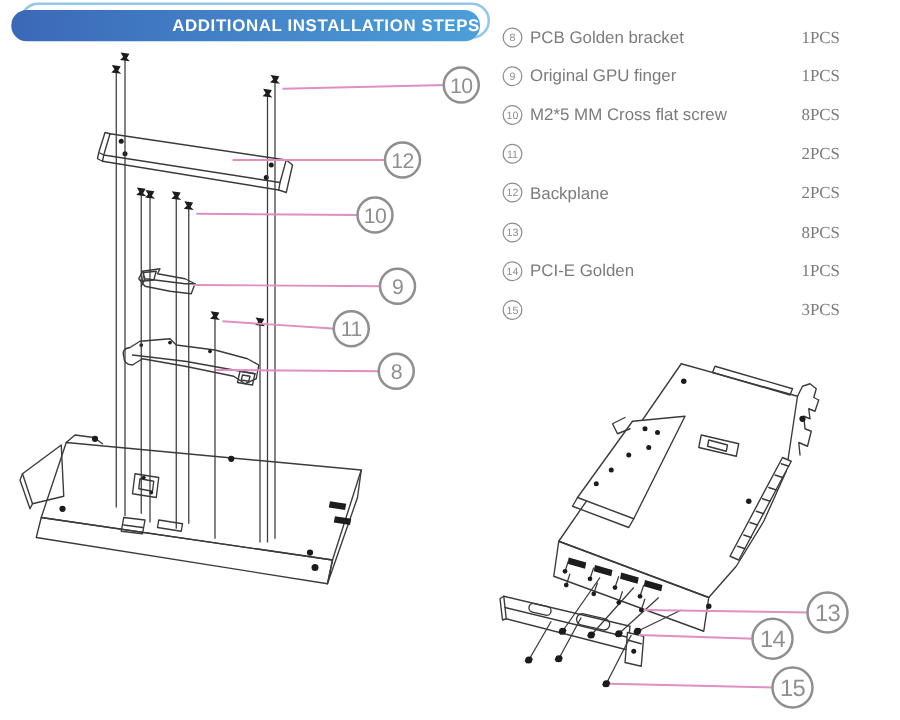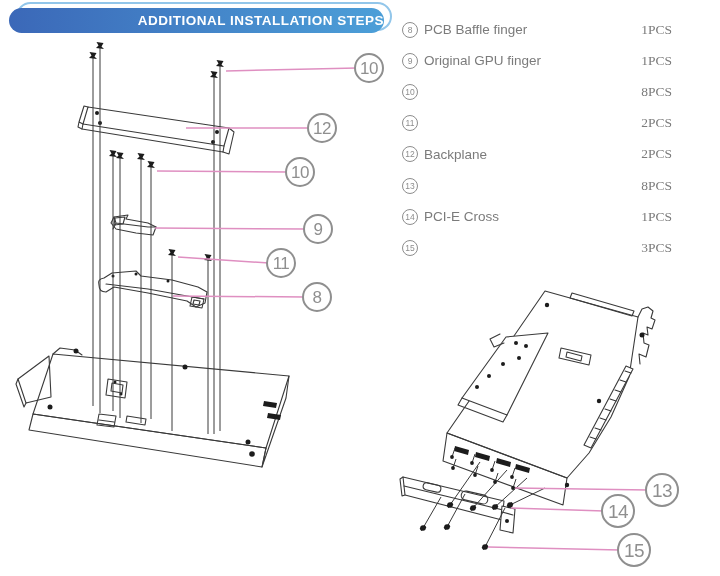--- a/index.html
+++ b/index.html
@@ -33,48 +33,49 @@
 <div class="stage">
 
   <div>
     <div class="banner-outline"></div>
     <div class="banner">ADDITIONAL INSTALLATION STEPS</div>
   </div>
 
   <div id="parts-list" class="parts-list">
       <div class="plrow">
         <span class="badge">8</span>
-        <span class="pname">PCB Baffle finger</span>
+        <span class="pname">PCB Golden bracket</span>
         <span class="pqty">1PCS</span>
       </div>
       <div class="plrow">
         <span class="badge">9</span>
         <span class="pname">Original GPU finger</span>
         <span class="pqty">1PCS</span>
       </div>
       <div class="plrow">
         <span class="badge">10</span>
+        <span class="pname">M2*5 MM Cross flat screw</span>
         <span class="pqty">8PCS</span>
       </div>
       <div class="plrow">
         <span class="badge">11</span>
         <span class="pqty">2PCS</span>
       </div>
       <div class="plrow">
         <span class="badge">12</span>
         <span class="pname">Backplane</span>
         <span class="pqty">2PCS</span>
       </div>
       <div class="plrow">
         <span class="badge">13</span>
         <span class="pqty">8PCS</span>
       </div>
       <div class="plrow">
         <span class="badge">14</span>
-        <span class="pname">PCI-E Cross</span>
+        <span class="pname">PCI-E Golden</span>
         <span class="pqty">1PCS</span>
       </div>
       <div class="plrow">
         <span class="badge">15</span>
         <span class="pqty">3PCS</span>
       </div>
     </div>
 
   <svg id="left-diagram" viewBox="0 0 400 445">
     <g>

